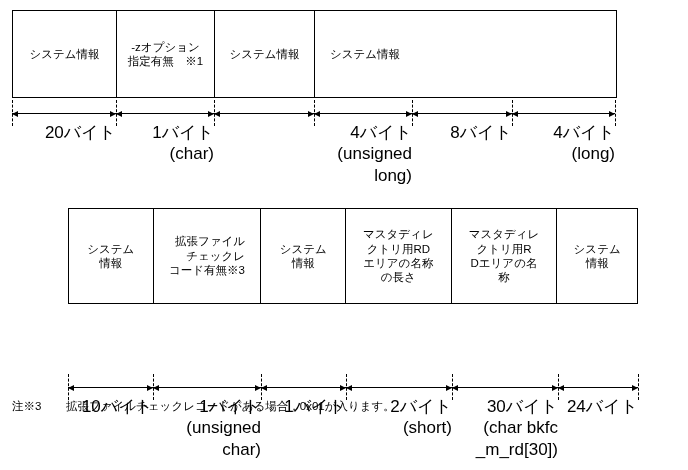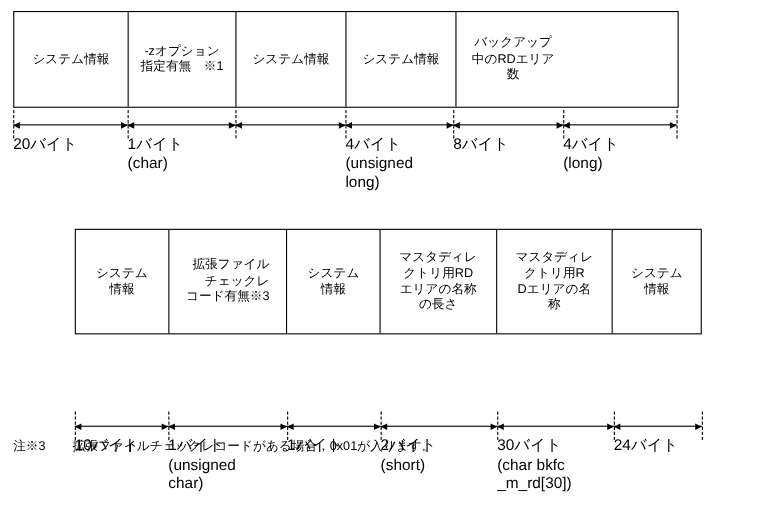--- a/index.html
+++ b/index.html
@@ -69,22 +69,22 @@
   .dimband .arrowline::before {
     left: 0;
     border-right: 6px solid #000;
   }
   .dimband .arrowline::after {
     right: 0;
     border-left: 6px solid #000;
   }
   .dimband .dimlabel {
     position: absolute;
-    text-align: left;
-    font-size: 14px;
+    text-align: right;
+    font-size: 17px;
     line-height: 1.25;
   }
 
   
   .notes {
     position: absolute;
     left: 12px;
     top: 398px;
     width: 664px;
     font-size: 11.5px;
@@ -110,23 +110,20 @@
       <span>システム情報</span>
     </div>
     <div class="cell" style="width: 98px;">
       <span>-zオプション<br>指定有無　※1</span>
     </div>
     <div class="cell" style="width: 100px;">
       <span>システム情報</span>
     </div>
     <div class="cell" style="width: 100px;">
       <span>システム情報</span>
-    </div>
-    <div class="cell" style="width: 103px;">
-      <span>バックアップ<br>中のRDエリア<br>数</span>
     </div>
   </div>
 
 <div class="diagram dimband" id="row1-dims" style="left:12px; top:100px; width:605px; height:68px;">
     <div class="tick" style="left: 0px; height: 26px;"></div>
     <div class="tick" style="left: 104px; height: 26px;"></div>
     <div class="tick" style="left: 202px; height: 26px;"></div>
     <div class="tick" style="left: 302px; height: 26px;"></div>
     <div class="tick" style="left: 400px; height: 26px;"></div>
     <div class="tick" style="left: 500px; height: 26px;"></div>

